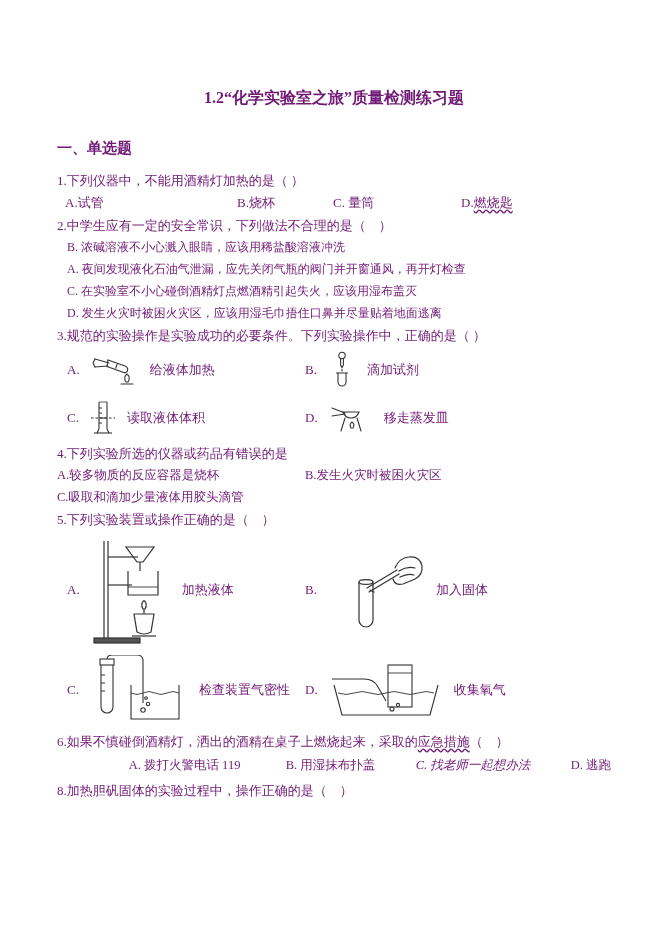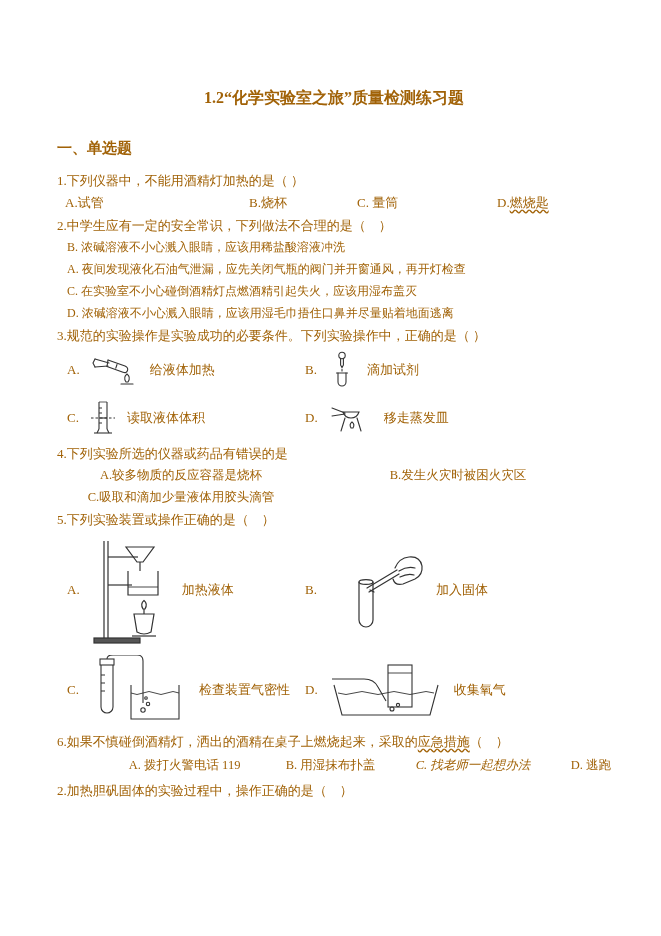--- a/index.html
+++ b/index.html
@@ -1,38 +1,38 @@
 <!DOCTYPE html>
 <html><head>
 <meta charset="utf-8">
 <style>
   * { box-sizing: border-box; }
   html, body { margin: 0; padding: 0; background: #ffffff; }
   .page {
     width: 661px; height: 936px; margin: 0 auto; background: #fff;
-    font-family: "Liberation Serif", "DejaVu Serif", serif; color: #a16207;
+    font-family: "Liberation Serif", "DejaVu Serif", serif; color: #701a75;
     padding: 88px 50px 0 57px; overflow: hidden; position: relative;
   }
   .title { font-size: 16px; font-weight: bold; text-align: center; margin: 0 0 30px 0; }
   .section { font-size: 15px; font-weight: bold; margin: 0 0 12px 0; }
   .stem { font-size: 13px; line-height: 21px; margin-top: 1px; }
   .u  { }
   .uw { text-decoration: underline; text-decoration-style: wavy; text-underline-offset: 2px; }
 
-  .row-options { display: flex; font-size: 13px; line-height: 21px; margin: 1px 0 2px 8px; gap: 12px; }
+  .row-options { display: flex; font-size: 13px; line-height: 21px; margin: 1px 0 2px 8px; }
   .q1-a { width: 172px; } .q1-b { width: 96px; } .q1-c { width: 128px; }
 
   .sub-options div { font-size: 12px; line-height: 22px; padding-left: 10px; white-space: nowrap; }
 
   .grid2 { display: grid; grid-template-columns: 238px 1fr; margin-left: 10px; }
   .cell { display: flex; align-items: center; gap: 12px; font-size: 13px; padding: 5px 0; }
   .cell .letter { flex: 0 0 auto; }
   .cell .cap { flex: 0 0 auto; }
 
-  .q4-grid { display: grid; grid-template-columns: 248px 1fr; font-size: 12.5px; line-height: 22px; text-align: center; }
+  .q4-grid { display: grid; grid-template-columns: 248px 1fr; font-size: 12.5px; line-height: 22px; }
   .q4-grid div { white-space: nowrap; }
 
   .q6-row { display: flex; font-size: 12.5px; line-height: 22px; margin: 2px 0 4px 10px; justify-content: flex-end; }
   .q6-a { width: 157px; } .q6-b { width: 130px; } .q6-c { width: 155px; font-style: italic; }
 
   svg { display: block; flex: 0 0 auto; }
 </style>
 </head>
 <body>
 
@@ -48,21 +48,21 @@
     <span class="q1-b">B.烧杯</span>
     <span class="q1-c">C. 量筒</span>
     <span><span>D.</span><span class="uw">燃烧匙</span></span>
   </div>
 
   <div class="stem"><span>2.中学生应有一定的安全常识，下列</span><span class="u">做法不合理</span><span>的是（　）</span></div>
   <div class="sub-options">
     <div>B. 浓碱溶液不小心溅入眼睛，应该用稀盐酸溶液冲洗</div>
     <div>A. 夜间发现液化石油气泄漏，应先关闭气瓶的阀门并开窗通风，再开灯检查</div>
     <div>C. 在实验室不小心碰倒酒精灯点燃酒精引起失火，应该用湿布盖灭</div>
-    <div>D. 浓碱溶液不小心溅入眼睛，应该用湿毛巾捂住口鼻并尽量贴着地面逃离</div>
+    <div>D. 发生火灾时被困火灾区，应该用湿毛巾捂住口鼻并尽量贴着地面逃离</div>
   </div>
 
   <div class="stem">3.规范的实验操作是实验成功的必要条件。下列实验操作中，正确的是（ ）</div>
   <div class="grid2">
     <div class="cell">
       <span class="letter">A.</span>
       <svg width="46" height="32" viewBox="0 0 46 32">
         <g fill="none" stroke="#333" stroke-width="1.1" stroke-linecap="round">
           <path d="M3 5 L17 9"></path>
             <path d="M3 13 L16 12"></path>
@@ -196,15 +196,15 @@
   </div>
 
   <div class="stem"><span>6.如果不慎碰倒酒精灯，洒出的酒精在桌子上燃烧起来，采取的</span><span class="uw">应急措施</span><span>（　）</span></div>
   <div class="q6-row">
     <span class="q6-a">A. 拨打火警电话 119</span>
     <span class="q6-b">B. 用湿抹布扑盖</span>
     <span class="q6-c">C. 找老师一起想办法</span>
     <span>D. 逃跑</span>
   </div>
 
-  <div class="stem">2.加热胆矾固体的实验过程中，操作正确的是（　）</div>
+  <div class="stem">8.加热胆矾固体的实验过程中，操作正确的是（　）</div>
 
 </div>
 
 </body></html>

